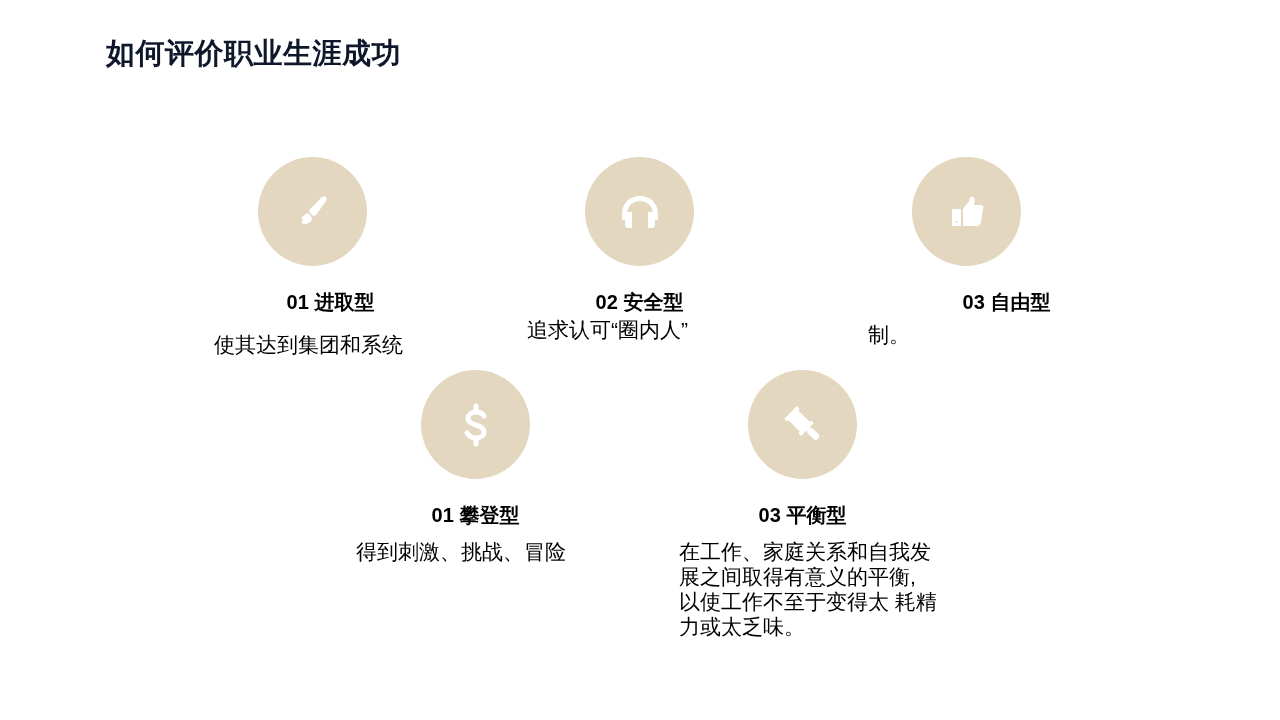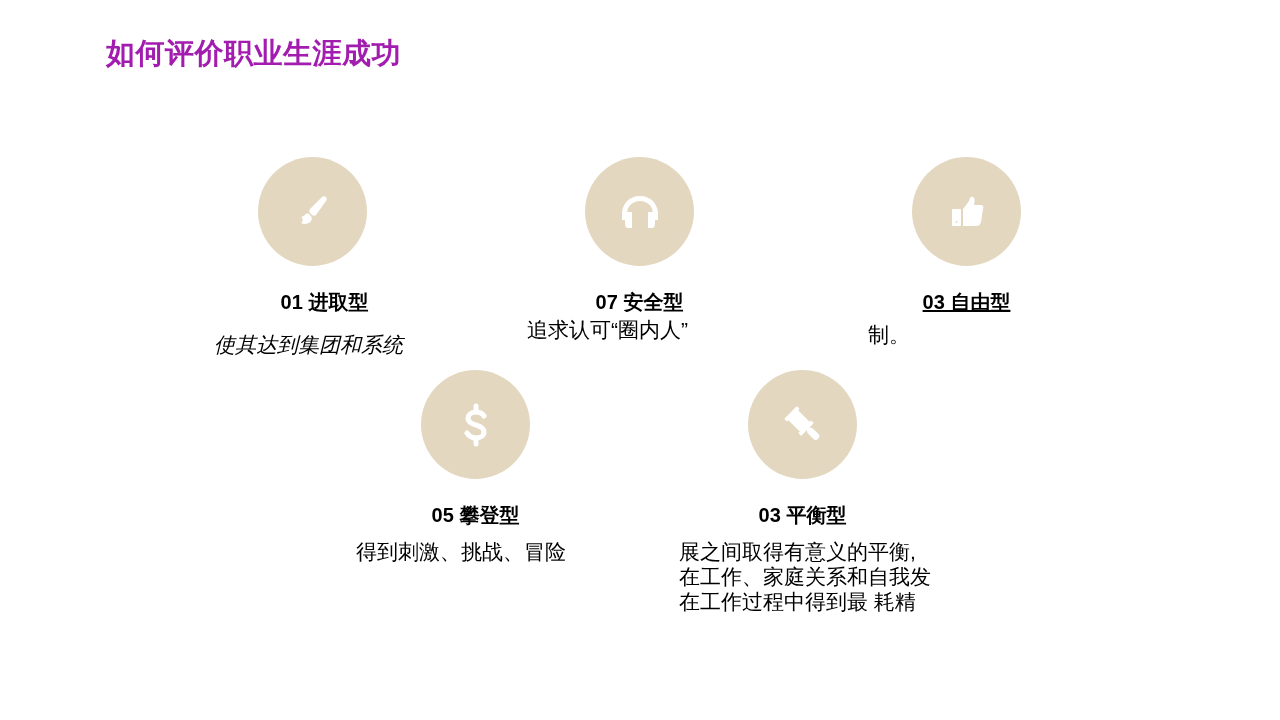--- a/index.html
+++ b/index.html
@@ -4,21 +4,21 @@
 <style>
   html, body { margin: 0; padding: 0; }
   body {
     width: 1280px; height: 720px; position: relative; overflow: hidden;
     background: #ffffff;
     font-family: "Liberation Sans", "DejaVu Sans", sans-serif;
     color: #000;
   }
   .title {
     position: absolute; left: 106px; top: 34px;
-    font-size: 29px; font-weight: bold; color: #a21caf; letter-spacing: 0.5px;
+    font-size: 29px; font-weight: bold; color: #0f172a; letter-spacing: 0.5px;
   }
   .circle {
     position: absolute; width: 109px; height: 109px; border-radius: 50%;
     background: #e3d7bf;
     display: flex; align-items: center; justify-content: center;
   }
   .circle svg { width: 48px; height: 48px; }
   .heading {
     position: absolute; font-size: 20px; font-weight: bold; text-align: center;
     white-space: nowrap; line-height: 24px;
@@ -34,69 +34,69 @@
 
 <div>
   <div class="circle" style="left:258px; top:157px;">
     <svg viewBox="0 0 48 48">
       <g fill="#ffffff">
         <path d="M33 9 C36 7 39 10 37 13 L27 27 C26 28 24 28 23 27 L21 25 C20 24 20 22 21 21 Z"></path>
         <path d="M20 26 C22 28 24 30 22 33 C20 36 15 37 12 35 C14 34 14 31 13 30 C12 29 13 28 15 28 C16 26 18 25 20 26 Z"></path>
       </g>
     </svg>
   </div>
-  <div class="heading" style="left:270px; top:290px; width:109px;">01 进取型</div>
-  <div class="desc" style="left:214px; top:332px;font-style:italic;">
+  <div class="heading" style="left:276px; top:290px; width:109px;">01 进取型</div>
+  <div class="desc" style="left:214px; top:332px;">
     <div>使其达到集团和系统</div>
   </div>
 </div>
 
 <div>
   <div class="circle" style="left:585px; top:157px;">
     <svg viewBox="0 0 48 48">
       <g fill="#ffffff">
         <path d="M24 8 C13 8 6 16 6 26 L6 32 L11 32 L11 26 C11 18 17 13 24 13 C31 13 37 18 37 26 L37 32 L42 32 L42 26 C42 16 35 8 24 8 Z"></path>
         <path d="M9 24 L16 24 L16 40 L12 40 C10 40 9 38 9 36 Z"></path>
         <path d="M32 24 L39 24 L39 36 C39 38 38 40 36 40 L32 40 Z"></path>
       </g>
     </svg>
   </div>
-  <div class="heading" style="left:585px; top:290px; width:109px;">07 安全型</div>
+  <div class="heading" style="left:585px; top:290px; width:109px;">02 安全型</div>
   <div class="desc" style="left:527px; top:317px;">
     <div>追求认可“圈内人”</div>
   </div>
 </div>
 
 <div>
   <div class="circle" style="left:912px; top:157px;">
     <svg viewBox="0 0 48 48">
       <g fill="#ffffff">
         <rect x="9" y="21" width="9" height="17" rx="1"></rect>
         <path d="M20 21 L26 13 C27 9 28 8 30 9 C32 10 32 13 31 17 L38 17 C40 17 41 19 40 21 L38 34 C37 37 36 38 33 38 L20 38 Z"></path>
       </g>
       <circle cx="13.5" cy="34" r="1" fill="#e3d7bf"></circle>
     </svg>
   </div>
-  <div class="heading" style="left:912px; top:290px; width:109px;text-decoration:underline;">03 自由型</div>
+  <div class="heading" style="left:952px; top:290px; width:109px;">03 自由型</div>
   <div class="desc" style="left:868px; top:322px;">
     <div>制。</div>
   </div>
 </div>
 
 <div>
   <div class="circle" style="left:421px; top:370px;">
     <svg viewBox="0 0 48 48">
       <g fill="none" stroke="#ffffff" stroke-width="5" stroke-linecap="round">
         <path d="M32 15 C30 12 27 11 24 11 C19 11 16 14 16 17.5 C16 21 19 22.5 24 24 C29 25.5 32 27 32 31 C32 35 28 37 24 37 C20 37 17 35 15 32"></path>
         <line x1="24" y1="5" x2="24" y2="11"></line>
         <line x1="24" y1="37" x2="24" y2="43"></line>
       </g>
     </svg>
   </div>
-  <div class="heading" style="left:421px; top:503px; width:109px;">05 攀登型</div>
+  <div class="heading" style="left:421px; top:503px; width:109px;">01 攀登型</div>
   <div class="desc" style="left:356px; top:539px;text-align:right;">
     <div>得到刺激、挑战、冒险</div>
   </div>
 </div>
 
 <div>
   <div class="circle" style="left:748px; top:370px;">
     <svg viewBox="0 0 48 48">
       <g fill="#ffffff">
         <g transform="rotate(45 20 20)">
@@ -106,17 +106,18 @@
         </g>
         <g transform="rotate(45 30 30)">
           <rect x="19" y="27" width="10" height="4" rx="1"></rect>
           <rect x="28" y="25.5" width="14" height="7" rx="3.5"></rect>
         </g>
       </g>
     </svg>
   </div>
   <div class="heading" style="left:748px; top:503px; width:109px;">03 平衡型</div>
   <div class="desc" style="left:679px; top:539px;">
+    <div>在工作、家庭关系和自我发</div>
     <div>展之间取得有意义的平衡,</div>
-    <div>在工作、家庭关系和自我发</div>
-    <div>在工作过程中得到最 耗精</div>
+    <div>以使工作不至于变得太 耗精</div>
+    <div>力或太乏味。</div>
   </div>
 </div>
 
 </body></html>

